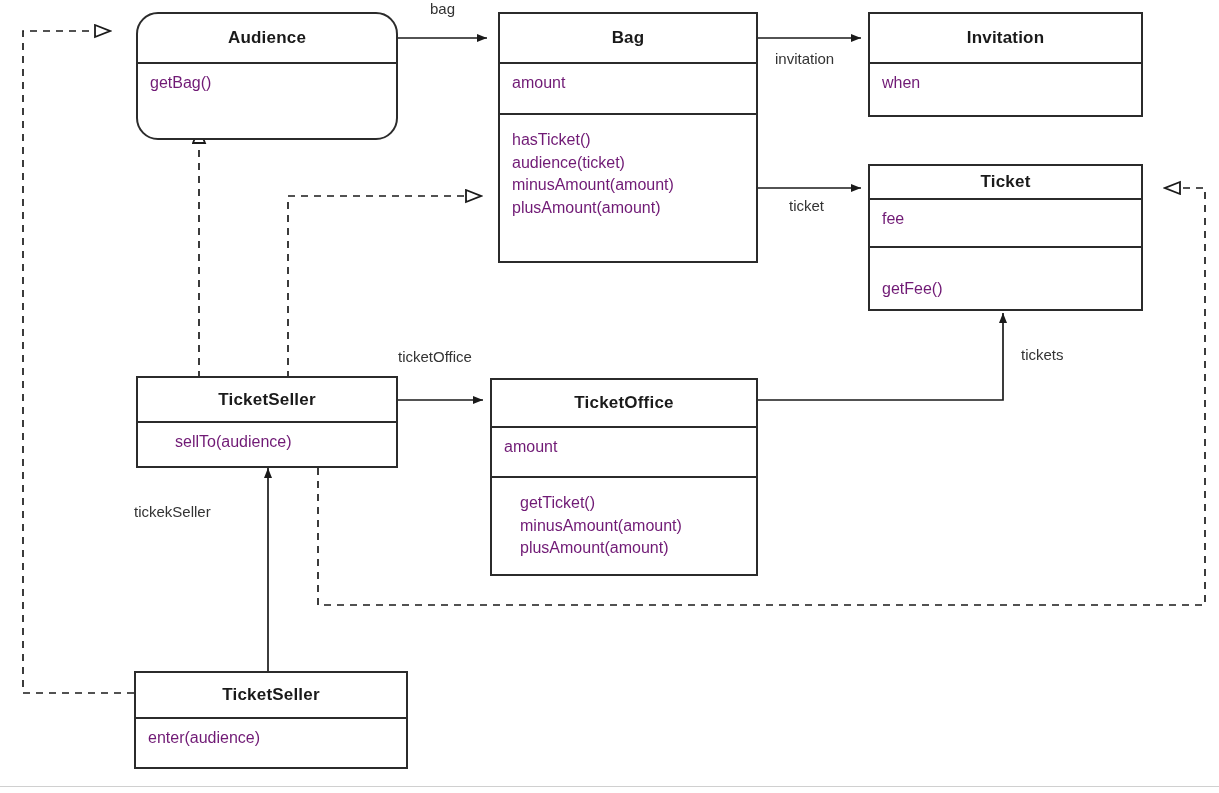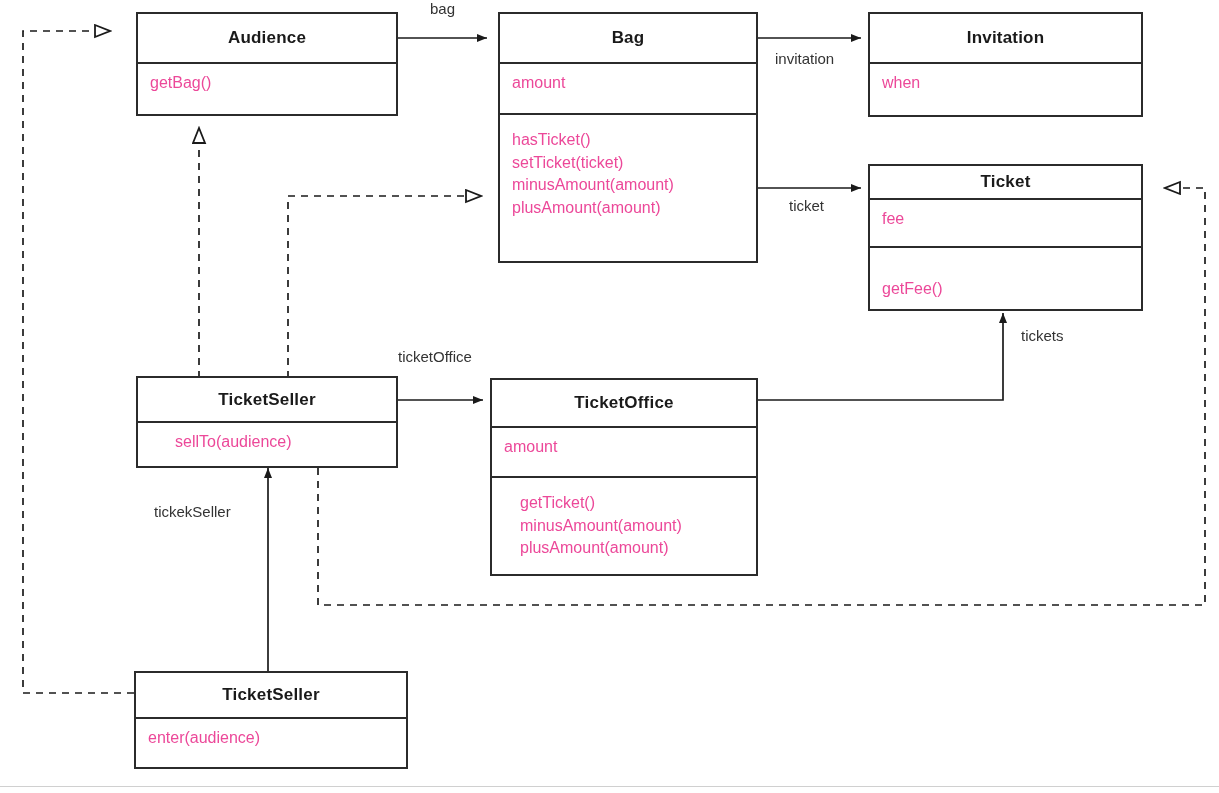--- a/index.html
+++ b/index.html
@@ -27,21 +27,21 @@
     border-bottom:2px solid #2b2b2b;
     box-sizing:border-box;
     display:flex;align-items:center;justify-content:center;
     letter-spacing:0.2px;
   }
   .uml-compartment{
     border-bottom:2px solid #2b2b2b;
     box-sizing:border-box;
     padding:8px 10px 8px 12px;
     font-size:16px;
-    color:#ec4899;
+    color:#701a75;
     line-height:1.42;
   }
   .uml-compartment:last-child{border-bottom:none;}
   .uml-compartment .m{white-space:nowrap;}
   .pad-top{padding-top:14px;}
 
   .edge-label{
     position:absolute;
     font-size:15px;
     color:#333333;
@@ -88,35 +88,35 @@
       <path d="M199,378 L199,128" stroke-dasharray="7,6" marker-end="url(#hollowTriUp)"></path>
 
       <path d="M288,378 L288,196 L481,196" stroke-dasharray="7,6" marker-end="url(#hollowTriRight)"></path>
 
       <path d="M318,468 L318,605 L1205,605 L1205,188 L1165,188" stroke-dasharray="7,6" marker-end="url(#hollowTriRight)"></path>
 
       <path d="M134,693 L23,693 L23,31 L110,31" stroke-dasharray="7,6" marker-end="url(#hollowTriRight)"></path>
     </g>
   </svg>
 
-  <div class="uml-class" style="left:136px;top:12px;width:262px;height:104px;">
+  <div class="uml-class" style="left:136px;top:12px;width:262px;height:128px;border-radius:22px;">
     <div class="uml-name" style="height:50px;">Audience</div>
     <div class="uml-compartment" style="flex:1;">
       <div class="m">getBag()</div>
     </div>
   </div>
 
   <div class="uml-class" style="left:498px;top:12px;width:260px;height:251px;">
     <div class="uml-name" style="height:50px;">Bag</div>
     <div class="uml-compartment" style="height:51px;">
       <div class="m">amount</div>
     </div>
     <div class="uml-compartment pad-top" style="flex:1;">
       <div class="m">hasTicket()</div>
-      <div class="m">setTicket(ticket)</div>
+      <div class="m">audience(ticket)</div>
       <div class="m">minusAmount(amount)</div>
       <div class="m">plusAmount(amount)</div>
     </div>
   </div>
 
   <div class="uml-class" style="left:868px;top:12px;width:275px;height:105px;">
     <div class="uml-name" style="height:50px;">Invitation</div>
     <div class="uml-compartment" style="flex:1;">
       <div class="m">when</div>
     </div>
@@ -159,18 +159,18 @@
   </div>
 
   <div class="edge-label" style="left:430px;top:0px;">bag</div>
 
   <div class="edge-label" style="left:775px;top:50px;">invitation</div>
 
   <div class="edge-label" style="left:789px;top:197px;">ticket</div>
 
   <div class="edge-label" style="left:398px;top:348px;">ticketOffice</div>
 
-  <div class="edge-label" style="left:1021px;top:327px;text-align:center;">tickets</div>
+  <div class="edge-label" style="left:1021px;top:346px;text-align:center;">tickets</div>
 
-  <div class="edge-label" style="left:154px;top:503px;">tickekSeller</div>
+  <div class="edge-label" style="left:134px;top:503px;">tickekSeller</div>
 
   <div class="bottom-rule"></div>
 </div>
 
 </body></html>

